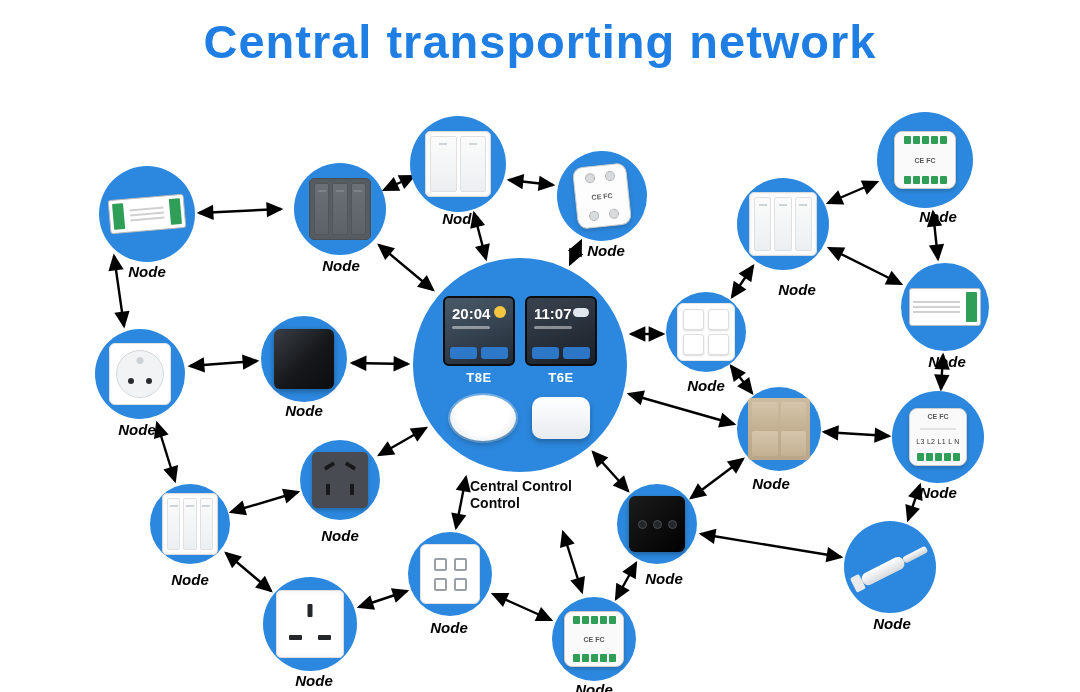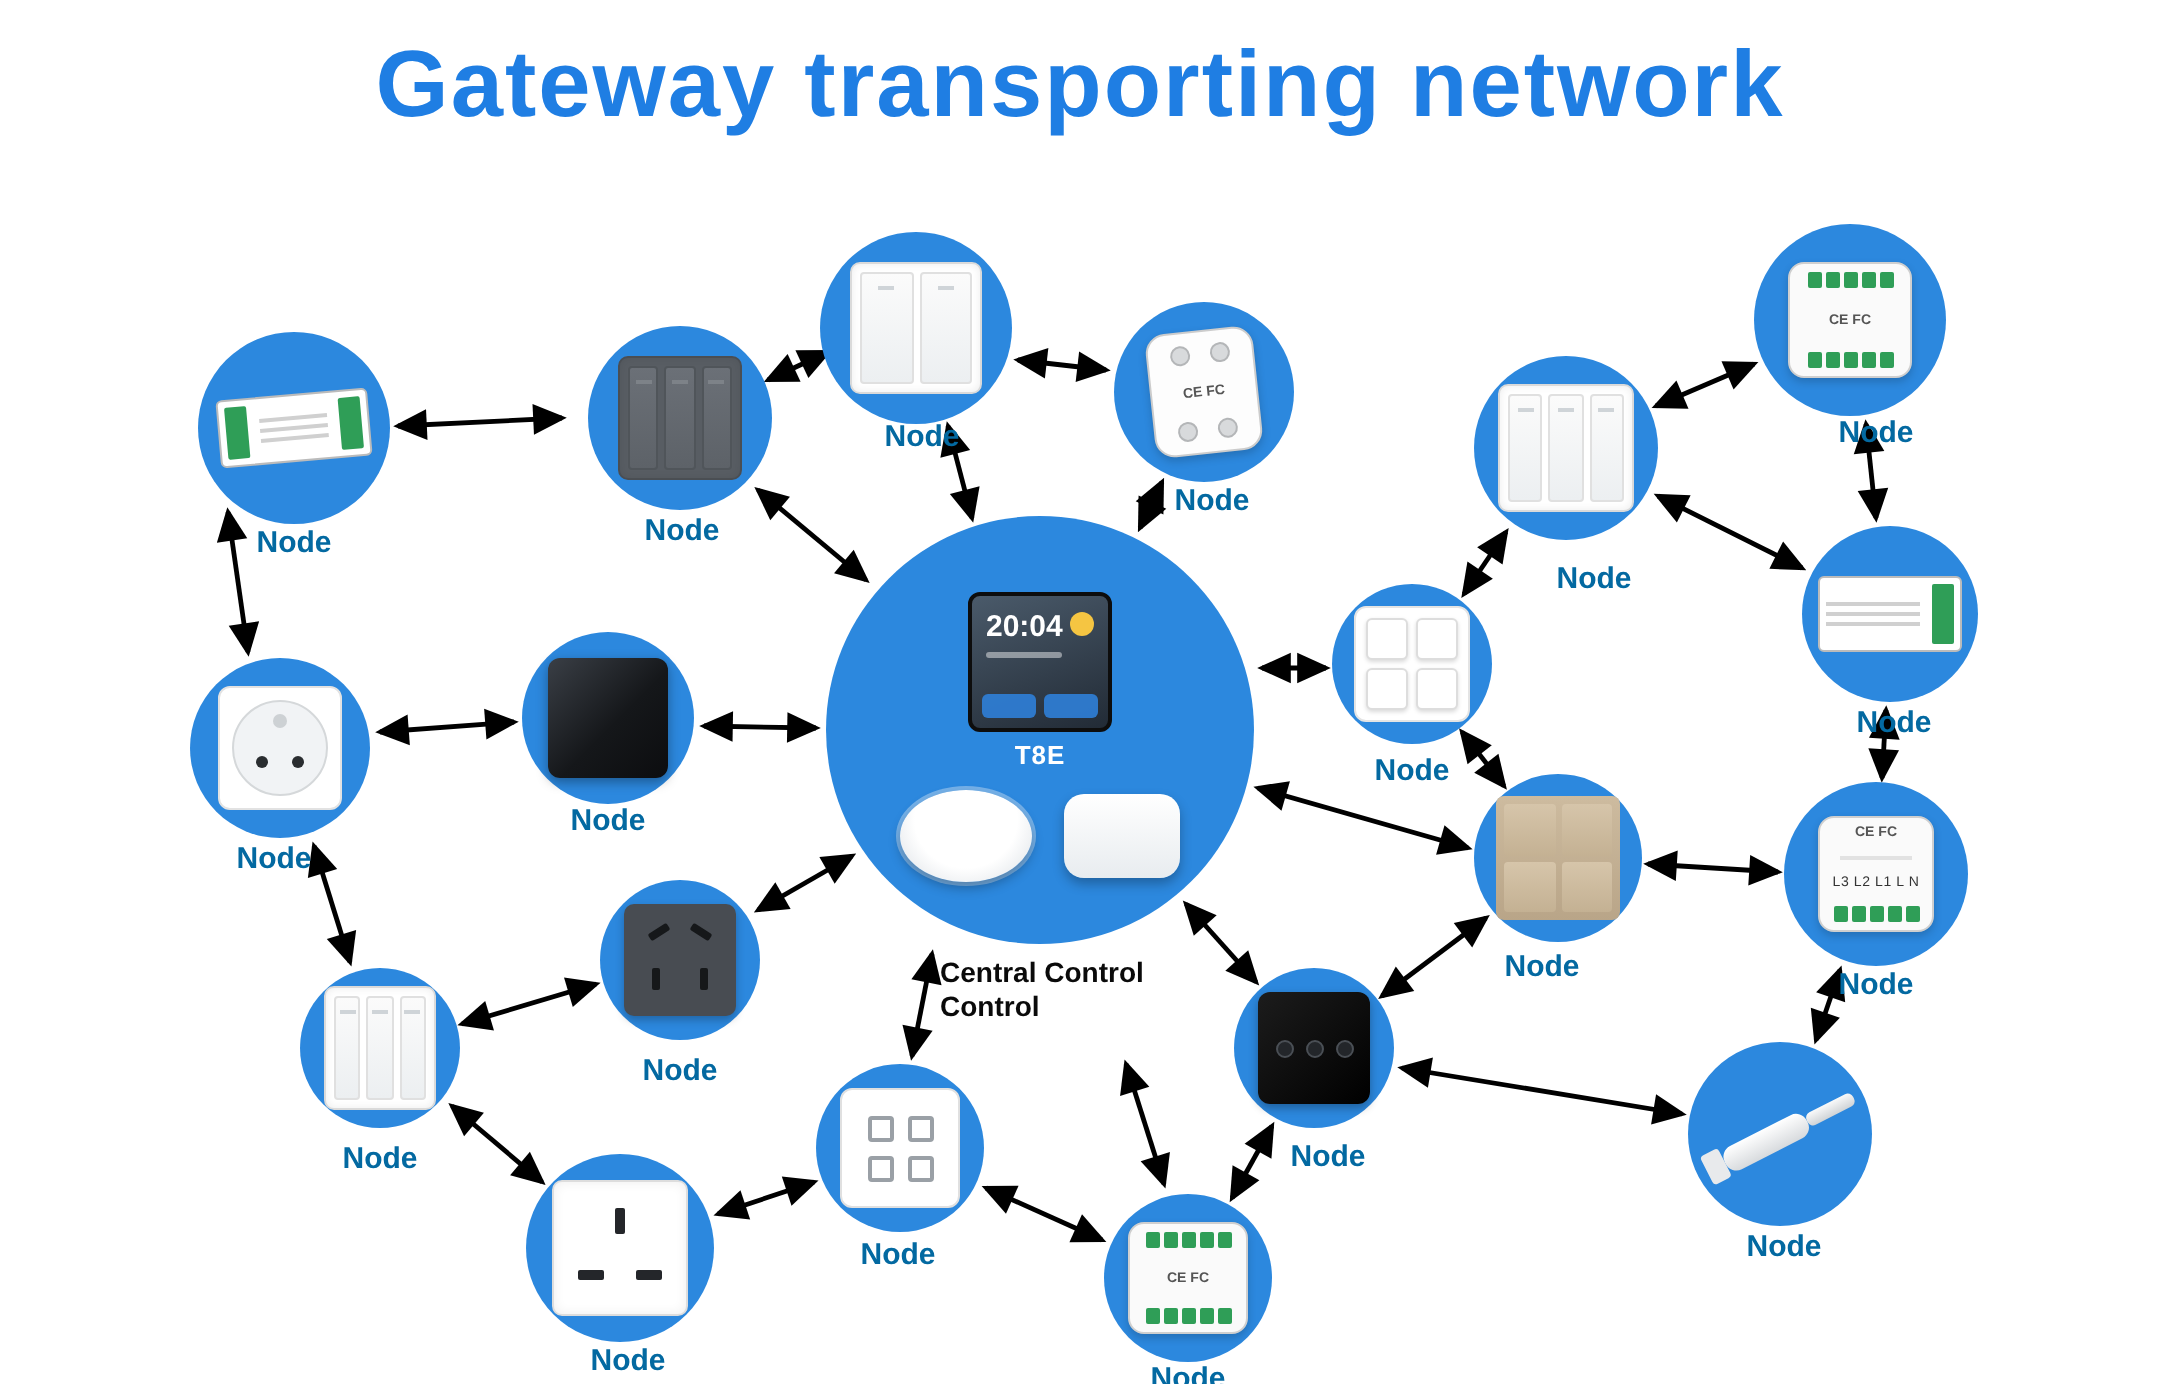--- a/index.html
+++ b/index.html
@@ -3,21 +3,21 @@
 <meta charset="utf-8">
 <style>
   html,body{margin:0;padding:0;background:#fff;}
   .stage{position:relative;width:1080px;height:692px;background:#ffffff;overflow:hidden;
          font-family:"Liberation Sans",sans-serif;}
   .title{position:absolute;left:0;top:14px;width:1080px;text-align:center;
          font-size:47px;font-weight:bold;color:#1f7ee3;letter-spacing:1px;}
   .node{position:absolute;border-radius:50%;background:#2c88de;display:flex;
         align-items:center;justify-content:center;}
   .node-label{position:absolute;width:80px;text-align:center;font-weight:bold;
-              font-size:15px;color:#0369a1;}
+              font-size:15px;color:#000000;font-style:italic;}
   svg.arrows{position:absolute;left:0;top:0;pointer-events:none;}
 
   
   .center-circle{flex-direction:column;justify-content:flex-start;padding-top:38px;box-sizing:border-box;}
   .screens{display:flex;gap:10px;}
   .panel-col{display:flex;flex-direction:column;align-items:center;}
   .screen{width:72px;height:70px;border:2px solid #0d0d0d;border-radius:6px;position:relative;
           overflow:hidden;box-sizing:border-box;}
   .screen.s1{background:linear-gradient(160deg,#4a5a6a,#222b36);}
   .screen.s2{background:linear-gradient(160deg,#39434f,#1a2029);}
@@ -109,21 +109,21 @@
   .fr-circle .h2{position:absolute;bottom:13px;right:11px;width:6px;height:6px;border-radius:50%;background:#2a2d30;}
 
   .glass{background:linear-gradient(135deg,#3a3f46 0%,#15171a 55%,#0c0d0f 100%);
          border-radius:6px;box-shadow:0 2px 6px rgba(0,0,0,.35);}
 </style>
 </head>
 <body>
 
 <div class="stage">
 
-  <div class="title">Gateway transporting network</div>
+  <div class="title">Central transporting network</div>
 
   <svg class="arrows" width="1080" height="692">
     <defs>
       <marker id="ah" markerWidth="8" markerHeight="8" refX="6.5" refY="4" orient="auto-start-reverse">
         <path d="M0.5,0.8 L7.5,4 L0.5,7.2 Z" fill="#000"></path>
       </marker>
     </defs>
     <g stroke="#000" stroke-width="2.4">
       <line x1="199" y1="213" x2="281" y2="209" marker-start="url(#ah)" marker-end="url(#ah)"></line>
       <line x1="114" y1="256" x2="124" y2="326" marker-start="url(#ah)" marker-end="url(#ah)"></line>
@@ -166,20 +166,32 @@
           <div class="time">20:04</div>
           <div class="sub"></div>
           <span class="sun"></span>
           <div class="pillrow">
               <i></i>
               <i></i>
             </div>
         </div>
         <div class="model">T8E</div>
       </div>
+      <div class="panel-col">
+        <div class="screen s2">
+          <div class="time">11:07</div>
+          <div class="sub"></div>
+          <span class="cloud"></span>
+          <div class="pillrow">
+              <i></i>
+              <i></i>
+            </div>
+        </div>
+        <div class="model">T6E</div>
+      </div>
     </div>
     <div class="gateways">
       <div class="gw-round"></div>
       <div class="gw-square"></div>
     </div>
   </div>
 
   <div class="gw-label" style="left:470px;top:478px;">
     <div>Central Control</div>
     <div>Control</div>

